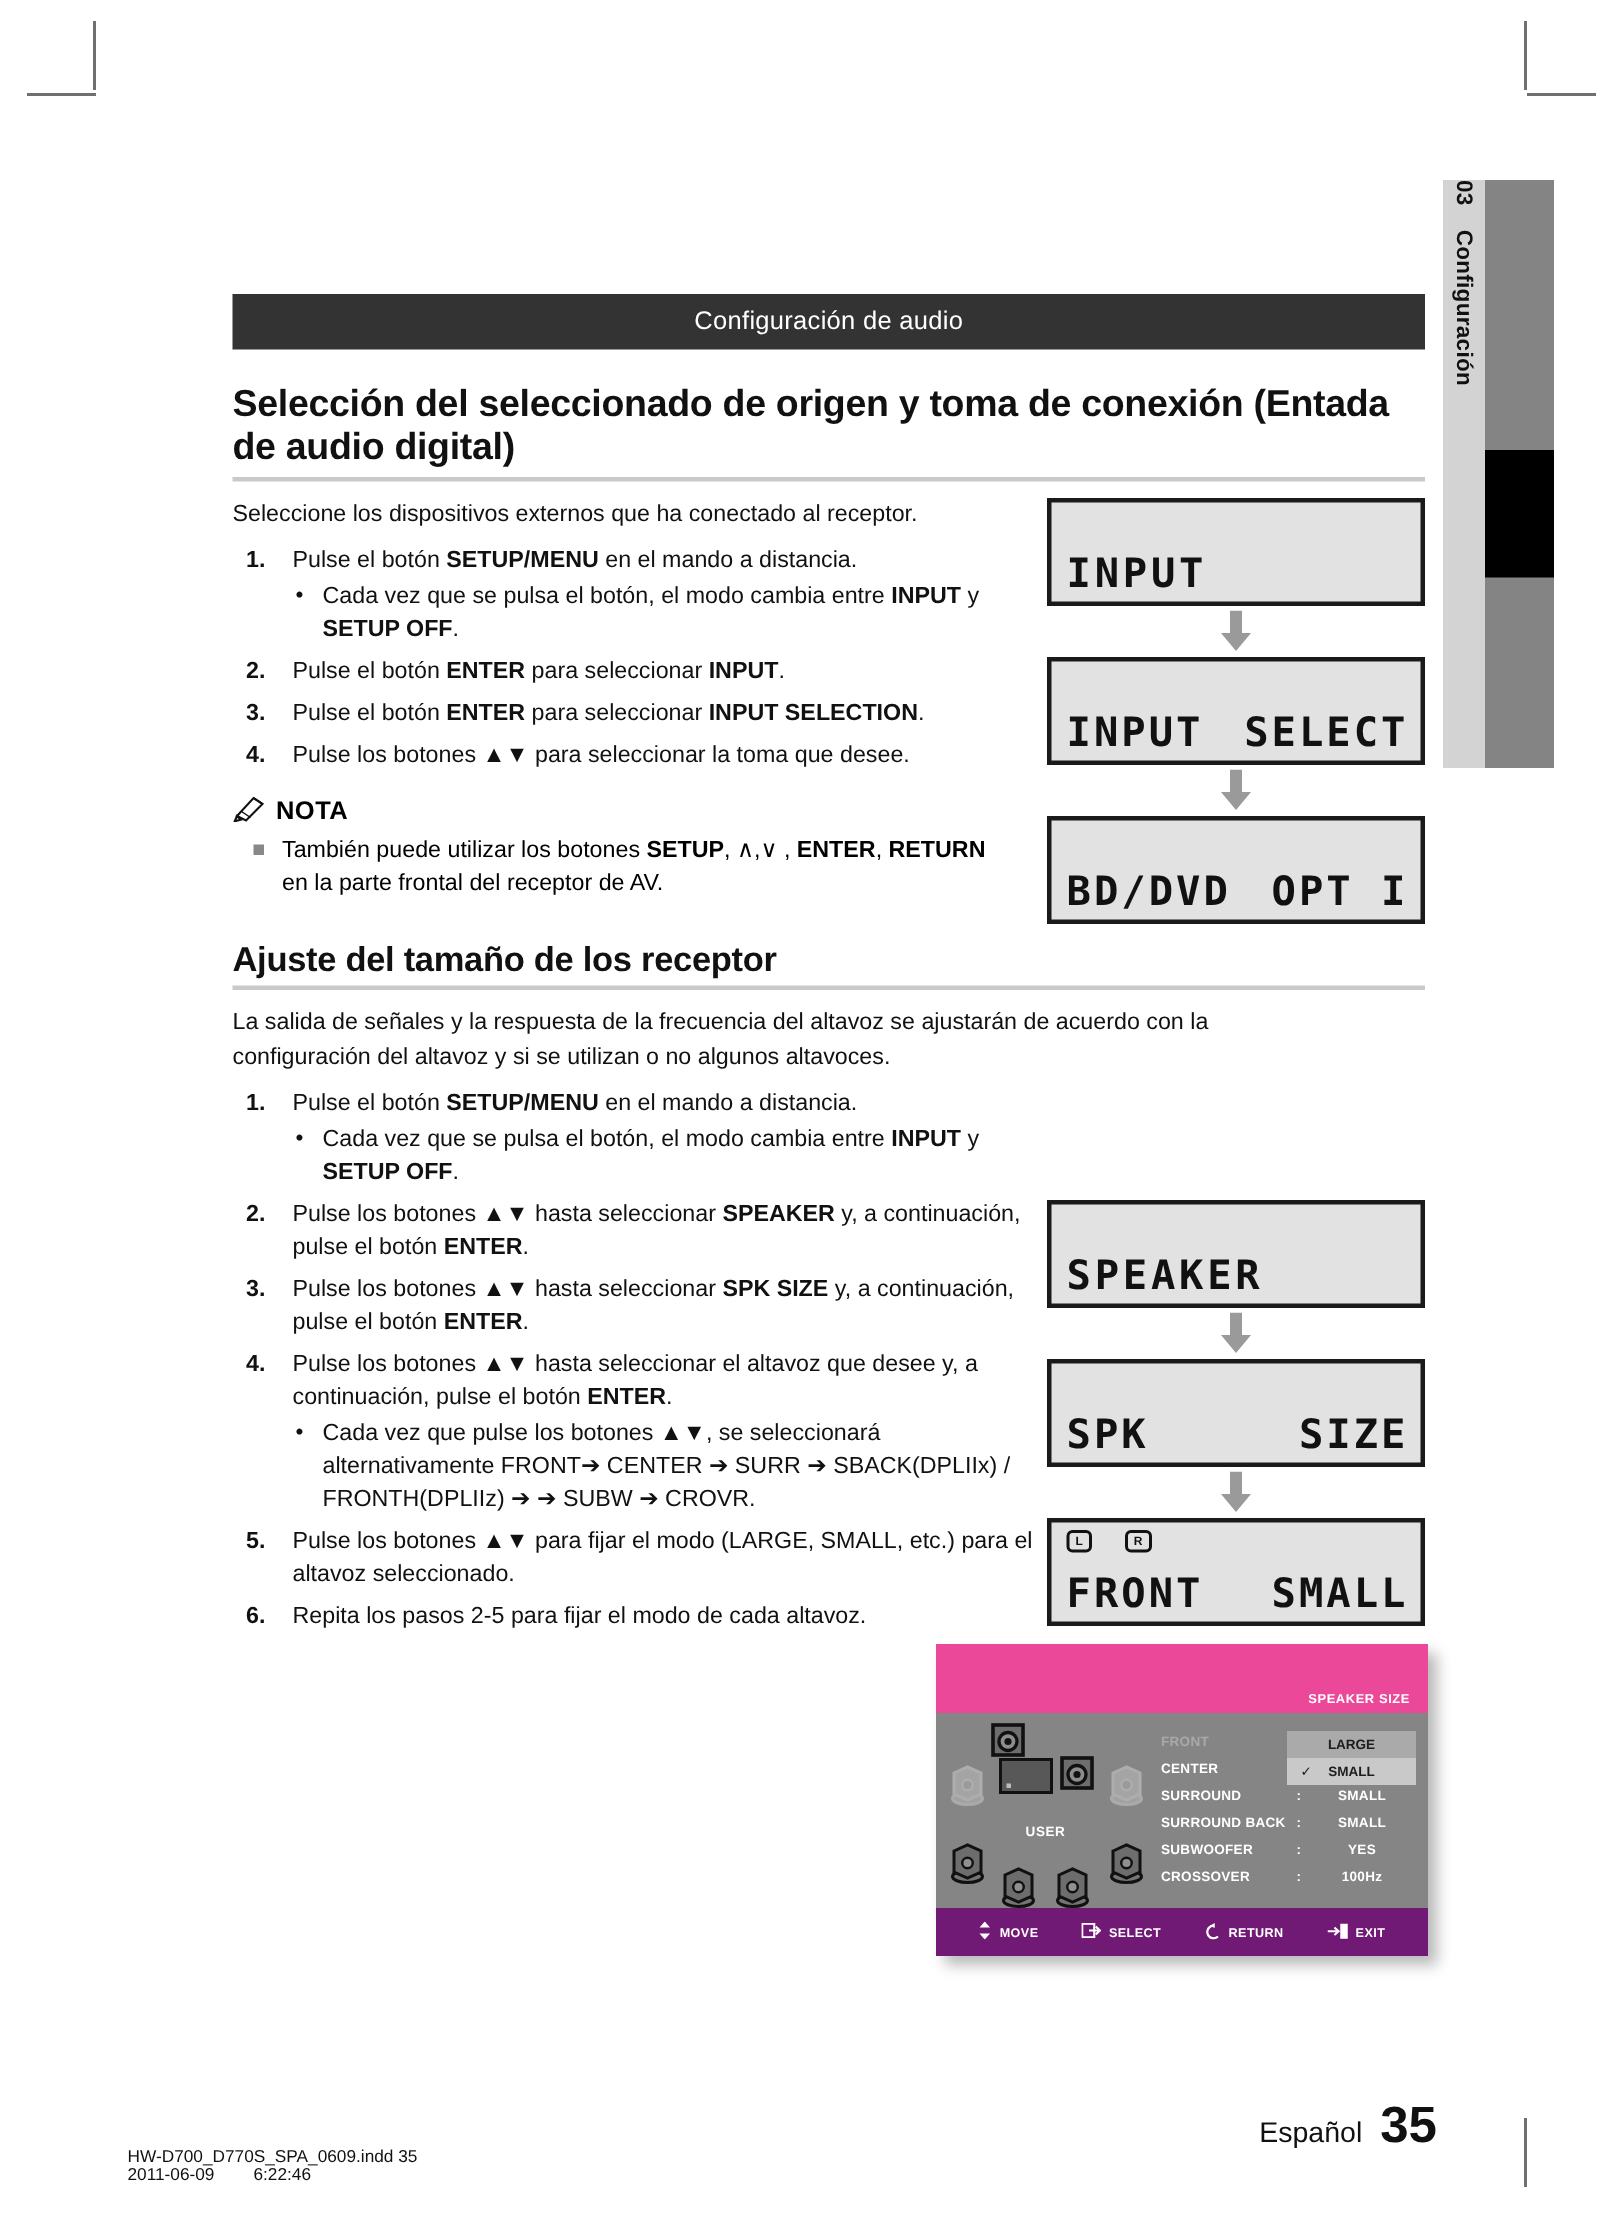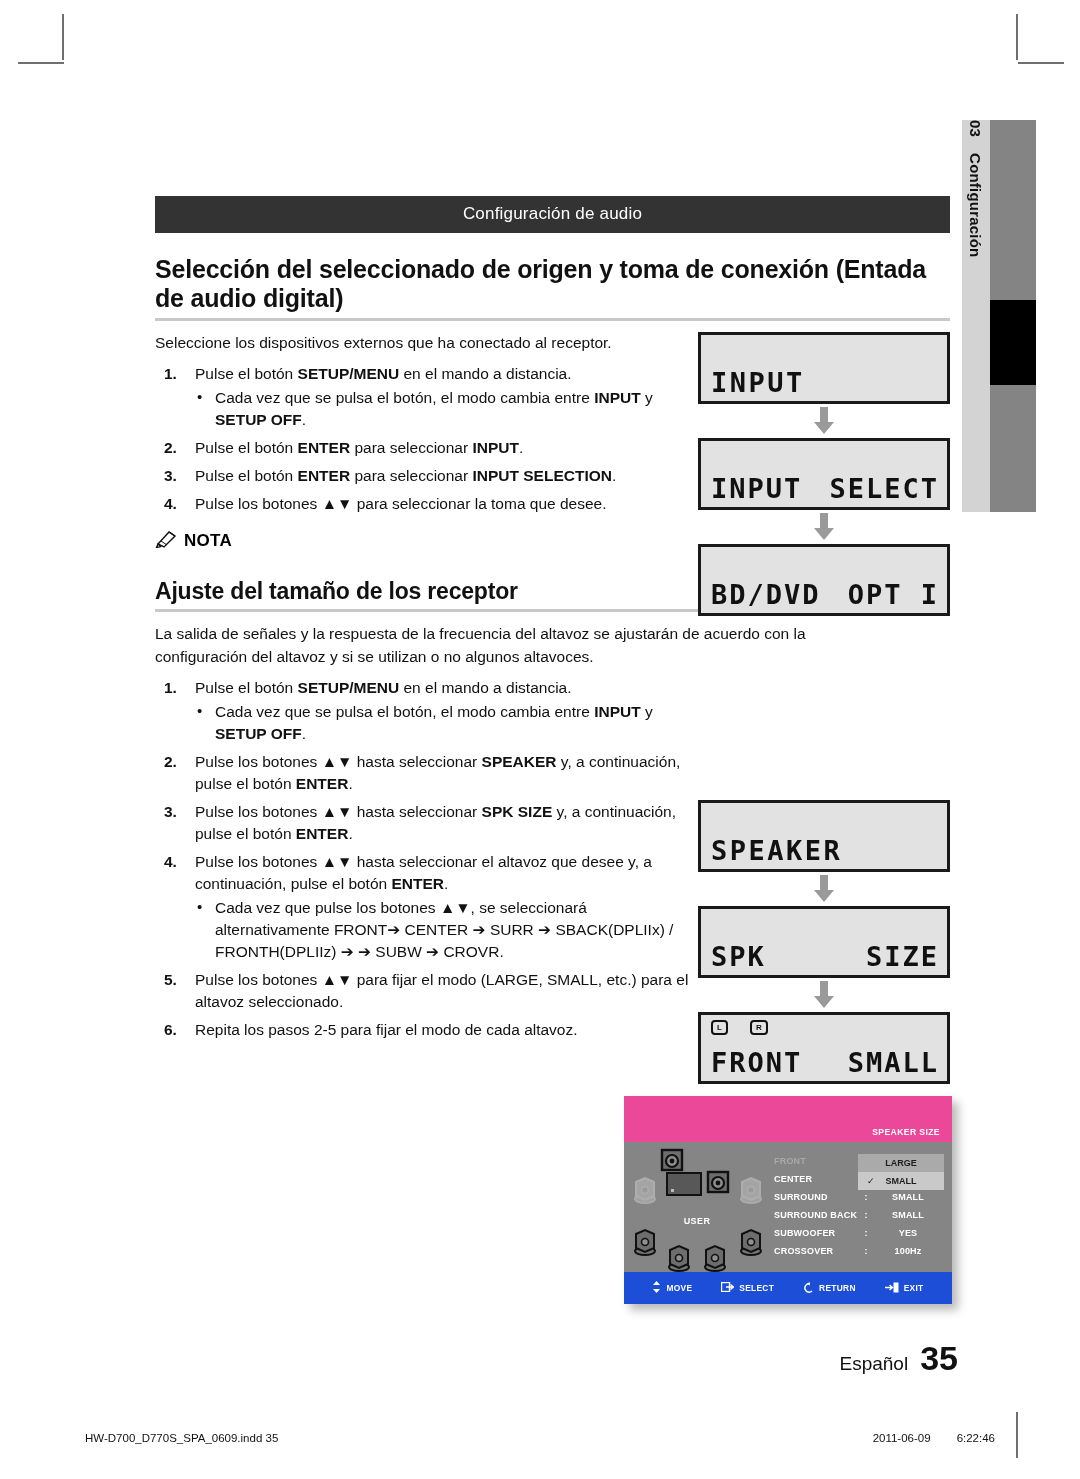--- a/index.html
+++ b/index.html
@@ -110,21 +110,21 @@
     position:absolute;left:624px;top:1096px;width:328px;height:208px;
     background:#7d7d7d;box-shadow:6px 6px 9px rgba(0,0,0,.28);
     font-size:8.2px;color:#fff;overflow:hidden;
   }
   #osd .osd-top{height:46px;position:relative;background:#ec4899;}
   #osd .osd-title{
     position:absolute;right:12px;bottom:5px;font-size:8.6px;font-weight:bold;letter-spacing:.4px;
   }
   #osd .osd-body{position:absolute;left:0;top:46px;right:0;bottom:32px;background:#858585;}
   #osd .osd-bottom{
-    position:absolute;left:0;right:0;bottom:0;height:32px;background:#1d4ed8;
+    position:absolute;left:0;right:0;bottom:0;height:32px;background:#701a75;
     display:flex;align-items:center;justify-content:space-around;padding:0 14px;box-sizing:border-box;
   }
   #osd .bitem{display:flex;align-items:center;gap:5px;font-size:8.4px;font-weight:bold;letter-spacing:.3px;}
 
   
   .diagram{position:absolute;left:6px;top:2px;width:140px;height:120px;}
   .spk{position:absolute;}
   .spk svg{display:block;}
   .ghost{opacity:.38;}
   .tv{position:absolute;left:36px;top:28px;width:36px;height:24px;
@@ -145,27 +145,27 @@
   .dropdown{
     position:absolute;left:84px;top:2px;width:86px;height:36px;background:#aaaaaa;
   }
   .dd-opt{height:18px;display:flex;align-items:center;justify-content:center;
           font-size:9px;font-weight:bold;color:#1d1d1d;position:relative;}
   .dd-opt.sel{background:#c9c9c9;}
   .dd-opt .chk{position:absolute;left:9px;font-size:9px;color:#1d1d1d;}
 
   
   #pagefoot{
-    position:absolute;right:122px;top:1339px;display:flex;align-items:baseline;gap:12px;
+    position:absolute;right:122px;top:1398px;display:flex;align-items:baseline;gap:12px;
   }
   #pagefoot .lang{font-size:19px;color:#111;}
   #pagefoot .pnum{font-size:34px;font-weight:bold;color:#111;}
   #printfoot{
     position:absolute;left:85px;right:85px;top:1432px;display:flex;justify-content:space-between;
-    font-size:11.5px;color:#111;
+    font-size:11.5px;color:#111;flex-direction:column;
   }
   #printfoot .right{display:flex;gap:26px;}
 </style>
 </head>
 <body>
 
 <div class="page">
 
   <div class="cmark v" style="left:62px;top:14px;"></div>
   <div class="cmark h" style="left:18px;top:62px;"></div>
@@ -206,20 +206,23 @@
       <span>
         <svg width="22" height="18" viewBox="0 0 22 18">
           <path d="M3 14 L14 2 L20 6 L9 17 Z" fill="#fff" stroke="#111" stroke-width="1.4"></path>
           <path d="M3 14 L1.5 17.5 L5.5 16.5 Z" fill="#fff" stroke="#111" stroke-width="1.4"></path>
           <path d="M14 2 L20 6" stroke="#111" stroke-width="1.4"></path>
           <path d="M6 11 L12 15" stroke="#111" stroke-width="1"></path>
         </svg>
       </span>
       <span class="lbl">NOTA</span>
     </div>
+    <ul class="notes textcol" id="s1-notes">
+        <li>También puede utilizar los botones <b>SETUP</b>, ∧,∨ , <b>ENTER</b>, <b>RETURN</b> en la parte frontal del receptor de AV.</li>
+      </ul>
 
     <div class="sec-title" style="margin-top:26px;">Ajuste del tamaño de los receptor</div>
     <div class="sec-rule"></div>
     <div class="para" style="width:700px;">La salida de señales y la respuesta de la frecuencia del altavoz se ajustarán de acuerdo con la configuración del altavoz y si se utilizan o no algunos altavoces.</div>
 
     <ol class="steps textcol2" id="s2-steps">
         <li><span class="num">1.</span><span>Pulse el botón <b>SETUP/MENU</b> en el mando a distancia.</span><ul class="bullets">
             <li>Cada vez que se pulsa el botón, el modo cambia entre <b>INPUT</b> y <b>SETUP OFF</b>.</li>
           </ul></li>
         <li><span class="num">2.</span><span>Pulse los botones ▲▼ hasta seleccionar <b>SPEAKER</b> y, a continuación, pulse el botón <b>ENTER</b>.</span></li>

